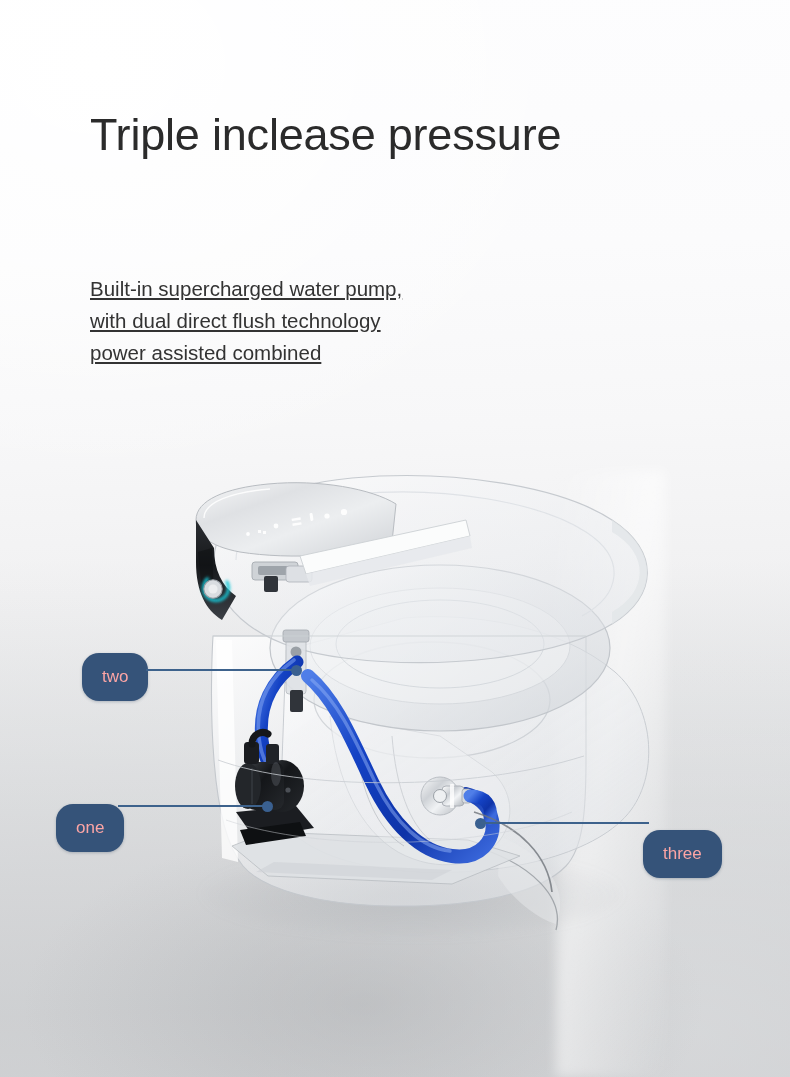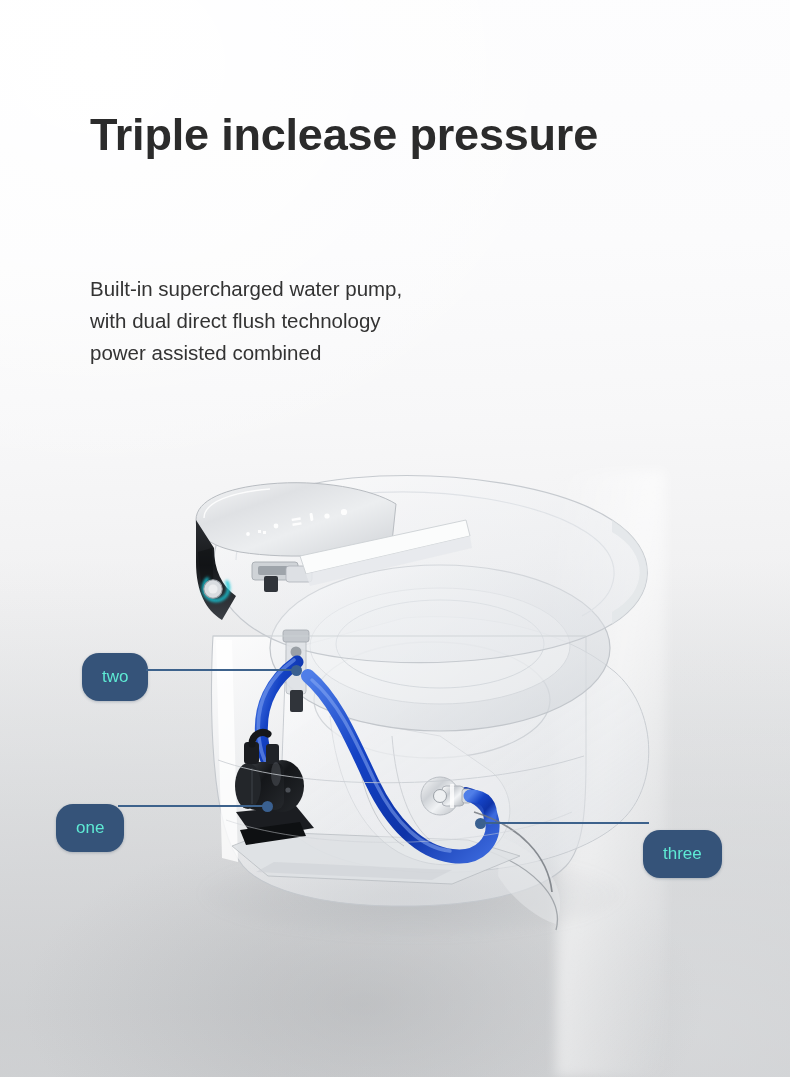--- a/index.html
+++ b/index.html
@@ -39,45 +39,45 @@
     background:linear-gradient(100deg, rgba(255,255,255,0) 0%, rgba(255,255,255,.55) 45%, rgba(255,255,255,0) 100%);
     filter:blur(6px);
     pointer-events:none;
   }
 
   
   #headline {
     position:absolute; left:90px; top:104px;
     width:620px;
     font-size:45px; line-height:61px;
-    font-weight:700; color:#2b2b2b;
+    font-weight:400; color:#2b2b2b;
     letter-spacing:-.2px;
   }
   #headline div { white-space:nowrap; }
 
   #subcopy {
     position:absolute; left:90px; top:273px;
     width:560px;
     font-size:20.5px; line-height:32px;
-    font-weight:400; color:#333333;
+    font-weight:400; color:#333333;text-decoration:underline;
   }
   #subcopy div { white-space:nowrap; }
 
   
   #product { position:absolute; left:0; top:0; width:790px; height:1077px; }
   #product svg { display:block; }
 
   
   .callout { position:absolute; height:34px; }
   .pill {
     position:absolute; top:0;
     height:48px; min-width:64px;
     border-radius:17px;
     background:#355379;
-    color:#5eead4;
+    color:#fca5a5;
     font-size:17px;
     font-weight:400;
     display:flex; align-items:center; justify-content:center;
     padding:16px 20px;
     box-shadow:0 1px 3px rgba(40,60,85,.28);
     white-space:nowrap;
   }
   .lead {
     position:absolute; top:16px;
     height:2px;

